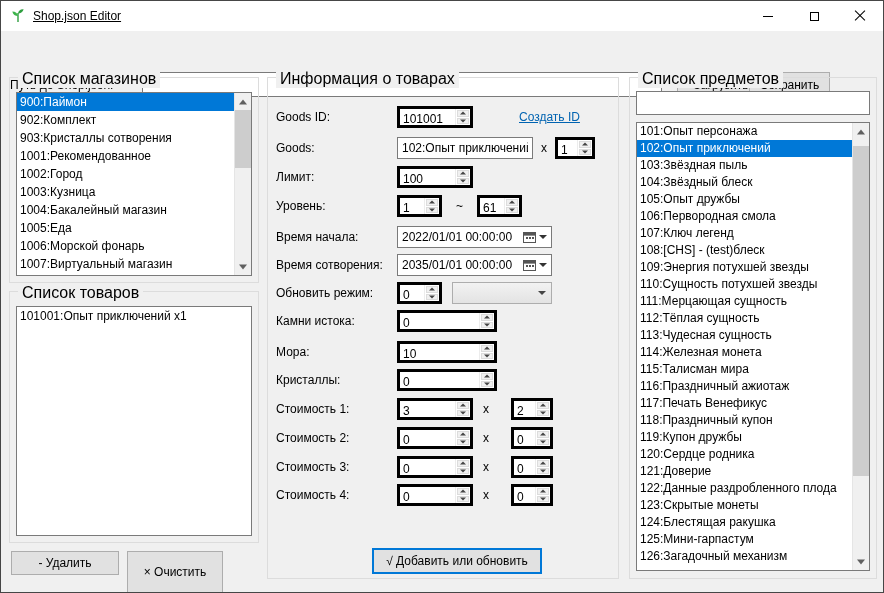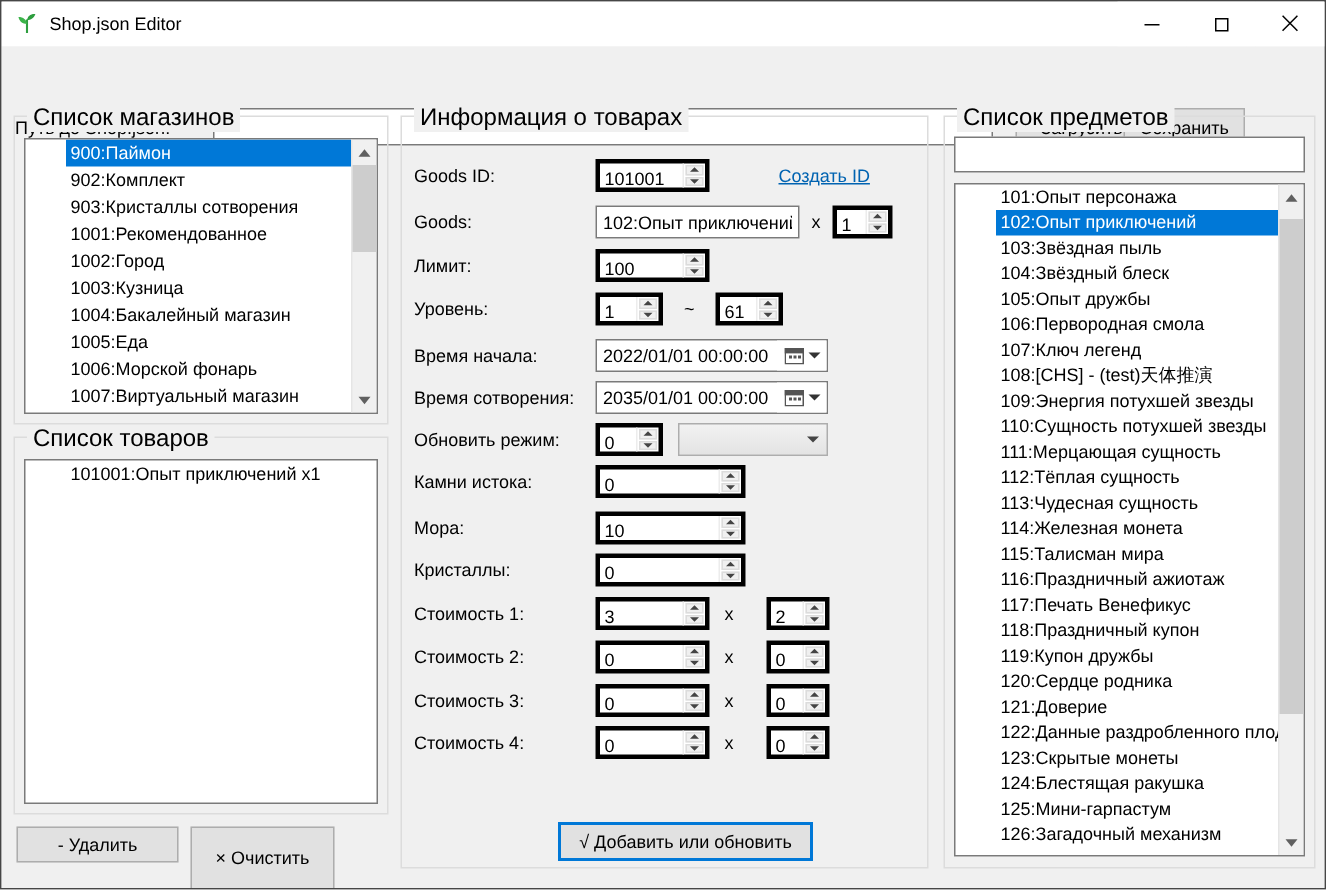--- a/index.html
+++ b/index.html
@@ -1,20 +1,20 @@
 <!DOCTYPE html>
 <html><head>
 <meta charset="utf-8">
 <style>
   * { box-sizing: border-box; margin: 0; padding: 0; font-family: "Liberation Sans", "DejaVu Sans", sans-serif; }
   html,body { background:#c8c8c8; }
   .window { position:relative; width:884px; height:593px; border:1px solid #464646; background:#f0f0f0; overflow:hidden; }
 
   
-  .titlebar { height:30px; background:#ffffff; display:flex; align-items:center; position:relative; }
+  .titlebar { height:30px; background:#ffffff; display:flex; align-items:center; position:relative;text-decoration:underline; }
   .app-icon { width:16px; height:16px; margin:0 7px 0 9px; flex:none; }
   .title-text { font-size:12px; color:#000; }
   .win-controls { position:absolute; right:0; top:0; height:30px; display:flex; }
   .wbtn { width:46px; height:30px; display:flex; align-items:center; justify-content:center; background:#fff; border:none; }
   .glyph-min { width:10px; height:1px; background:#000; display:block; }
   .glyph-max { width:9px; height:9px; border:1px solid #000; display:block; }
   .glyph-close { position:relative; width:12px; height:12px; display:block; }
   .glyph-close::before,.glyph-close::after { content:""; position:absolute; left:-1px; top:5px; width:14px; height:1px; background:#000; }
   .glyph-close::before { transform:rotate(45deg); }
   .glyph-close::after { transform:rotate(-45deg); }
@@ -25,21 +25,21 @@
   .tb { background:#fff; border:1px solid #7a7a7a; font-size:12px; padding:0 4px; outline:none; }
   .btn { background:#e1e1e1; border:1px solid #adadad; font-size:12px; color:#000; display:flex; align-items:center; justify-content:center; }
   .link { color:#0063b1; text-decoration:underline; font-size:12px; cursor:pointer; }
   .abs { position:absolute; }
 
   .gbox { position:absolute; border:1px solid #dcdcdc; }
   .legend { position:absolute; top:-8px; left:8px; background:#f0f0f0; padding:0 4px; font-size:16px; color:#000; white-space:nowrap; }
 
   .listbox { position:absolute; background:#fff; border:1px solid #7a7a7a; display:flex; overflow:hidden; }
   .list-items { flex:1; overflow:hidden; }
-  .list-item { height:18px; line-height:18px; padding:0 2px 13px 3px; font-size:12px; white-space:nowrap; overflow:hidden; color:#000;margin-left:27px; }
+  .list-item { height:18px; line-height:18px; padding:0 2px 13px 3px; font-size:12px; white-space:nowrap; overflow:hidden; color:#000; }
   .list-item.selected { background:#0078d7; color:#fff; }
   .items-panel-list .list-item { height:17px; line-height:17px; }
 
   
   .vscroll { width:17px; background:#f0f0f0; display:flex; flex-direction:column; flex:none; border-left:1px solid #e5e5e5; }
   .sarrow { height:17px; position:relative; flex:none; }
   .sarrow::after { content:""; position:absolute; left:50%; top:50%; transform:translate(-50%,-50%); border-left:4px solid transparent; border-right:4px solid transparent; }
   .sarrow.up::after { border-bottom:5px solid #606060; }
   .sarrow.down::after { border-top:5px solid #606060; }
   .strack { flex:1; position:relative; }
@@ -364,21 +364,21 @@
       <input class="tb abs" style="left: 6px; top: 13px; width: 234px; height: 24px;" value="">
       <div class="listbox items-panel-list" style="left:6px;top:44px;right:6px;bottom:7px">
         <div class="list-items">
             <div class="list-item">101:Опыт персонажа</div>
             <div class="list-item selected">102:Опыт приключений</div>
             <div class="list-item">103:Звёздная пыль</div>
             <div class="list-item">104:Звёздный блеск</div>
             <div class="list-item">105:Опыт дружбы</div>
             <div class="list-item">106:Первородная смола</div>
             <div class="list-item">107:Ключ легенд</div>
-            <div class="list-item">108:[CHS] - (test)天体推演</div>
+            <div class="list-item">108:[CHS] - (test)блеск</div>
             <div class="list-item">109:Энергия потухшей звезды</div>
             <div class="list-item">110:Сущность потухшей звезды</div>
             <div class="list-item">111:Мерцающая сущность</div>
             <div class="list-item">112:Тёплая сущность</div>
             <div class="list-item">113:Чудесная сущность</div>
             <div class="list-item">114:Железная монета</div>
             <div class="list-item">115:Талисман мира</div>
             <div class="list-item">116:Праздничный ажиотаж</div>
             <div class="list-item">117:Печать Венефикус</div>
             <div class="list-item">118:Праздничный купон</div>

